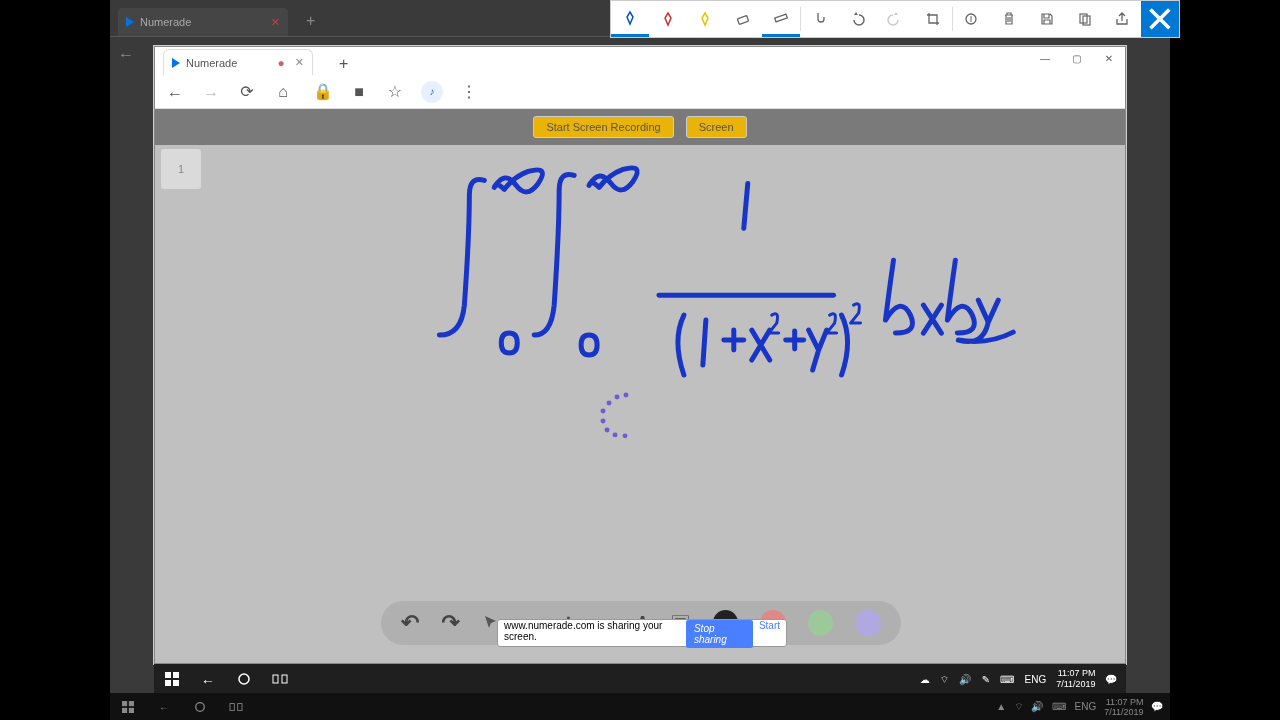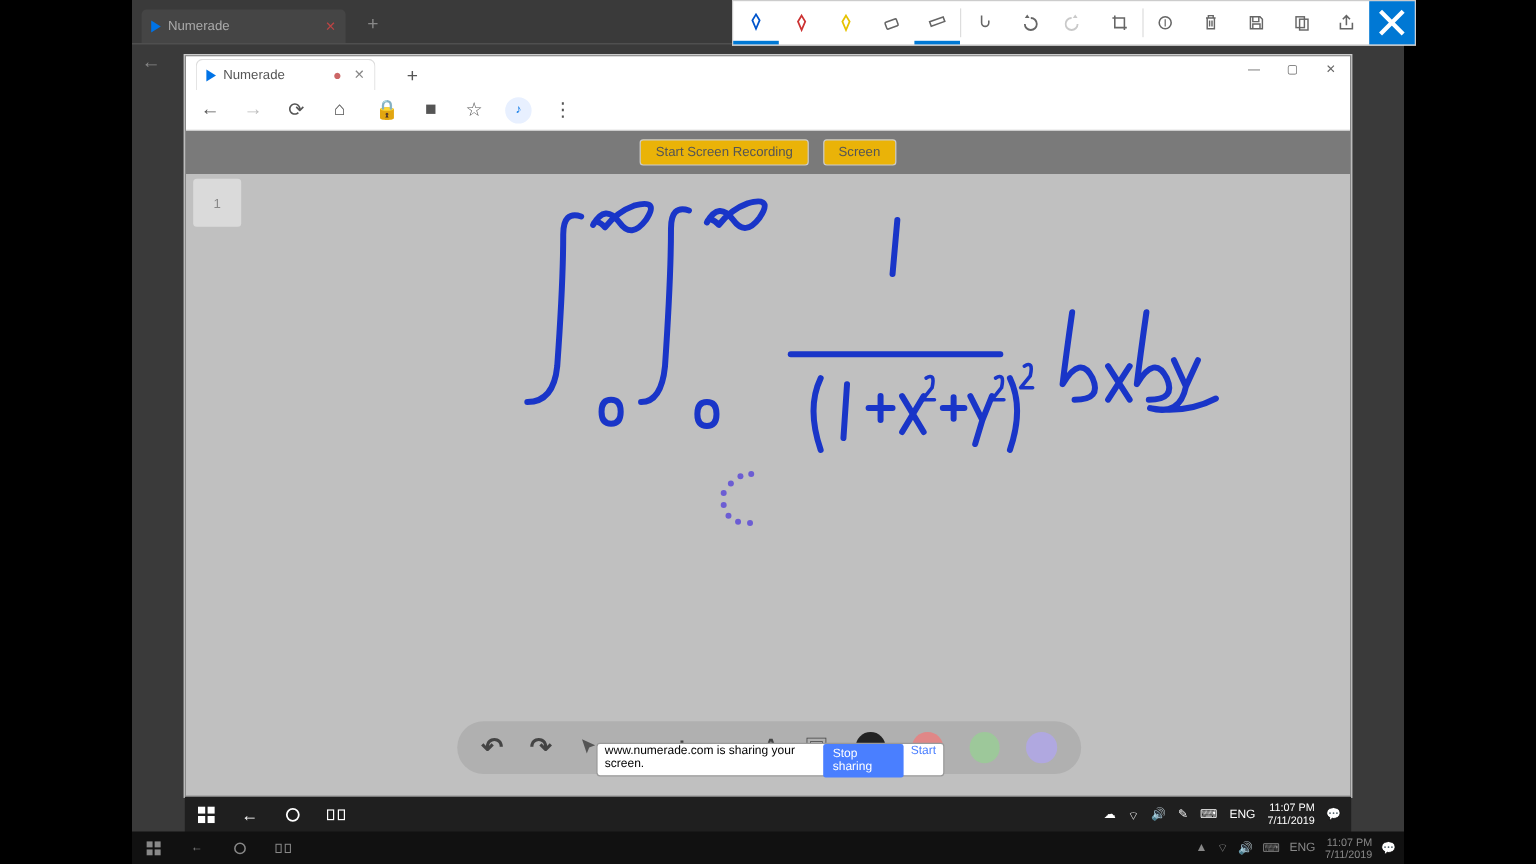--- a/index.html
+++ b/index.html
@@ -44,21 +44,21 @@
 .canvas-area { position:absolute; left:0; top:98px; width:100%; height:460px; background:#c0c0c0; }
 .side-tool { position:absolute; left:6px; top:4px; width:40px; height:40px; background:#dadada; border-radius:3px; display:flex; align-items:center; justify-content:center; }
 
 
 .wb-toolbar { position:absolute; left: 226px; bottom:18px; width:520px; height:44px; background:#b0b0b0; border-radius:22px; display:flex; align-items:center; justify-content:center; gap:22px; padding:0 20px; }
 .wb-toolbar .circ { width:26px; height:26px; border-radius:50%; }
 .wb-toolbar .tool { color:#444; display:flex; align-items:center; justify-content:center; }
 
 
 .share-bar { position:absolute; left:342px; bottom:16px; width:290px; height:28px; background:#fff; border:1px solid #999; border-radius:3px; display:flex; align-items:flex-start; font-size:10px; padding:0 6px; gap:6px; }
-.share-bar .stop { background:#4a7fff; color:#fff; padding:3px 8px; border-radius:2px; font-size:10px; cursor:pointer; }
+.share-bar .stop { background:#4a7fff; color:#fff; padding:3px 8px; border-radius:2px; font-size:10px; cursor:pointer;font-style:italic; }
 .share-bar .hide { color:#4a7fff; cursor:pointer; }
 
 
 .hand-svg { position:absolute; left:0; top:98px; width:100%; height:460px; }
 
 
 .tb-fg { position:absolute; left:154px; top:664px; width:972px; height:30px; background:#1f1f1f; display:flex; align-items:center; color:#fff; font-size:10px; }
 .tb-fg .start { width:36px; display:flex; justify-content:center; }
 .tb-fg .tray { margin-left:auto; display:flex; align-items:center; gap:10px; padding-right:8px; }
 .tb-fg .clock { text-align:right; line-height:11px; font-size:9px; }

